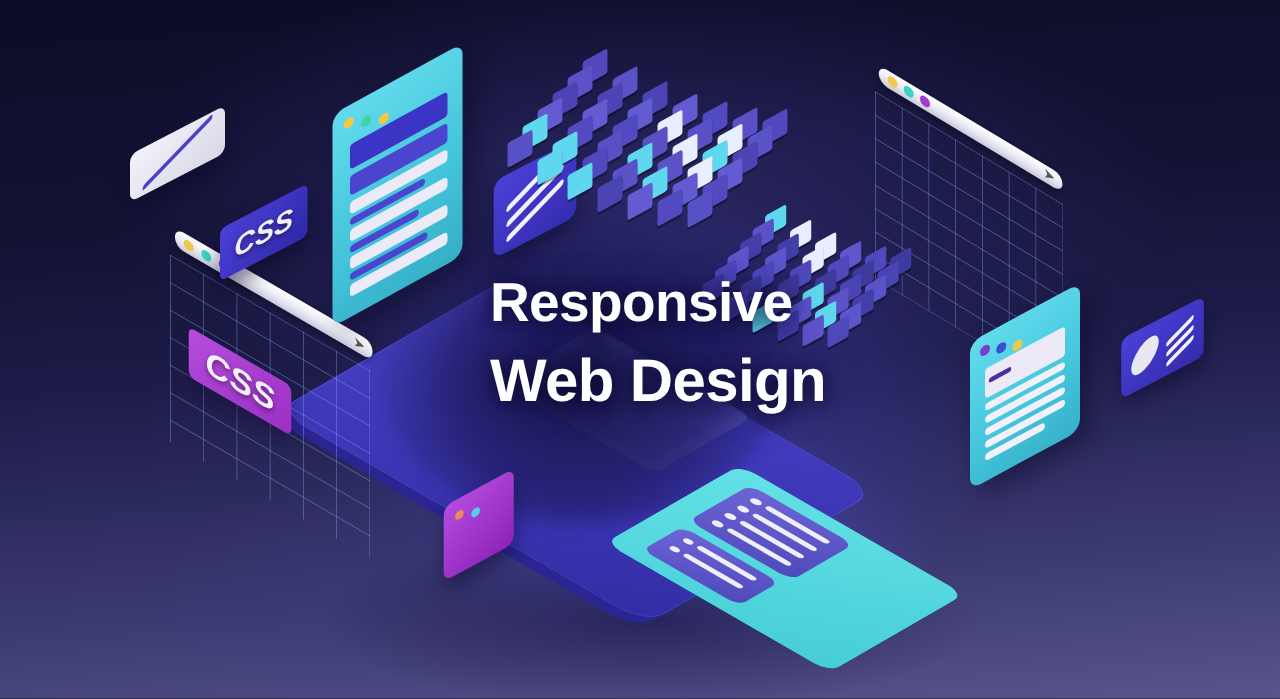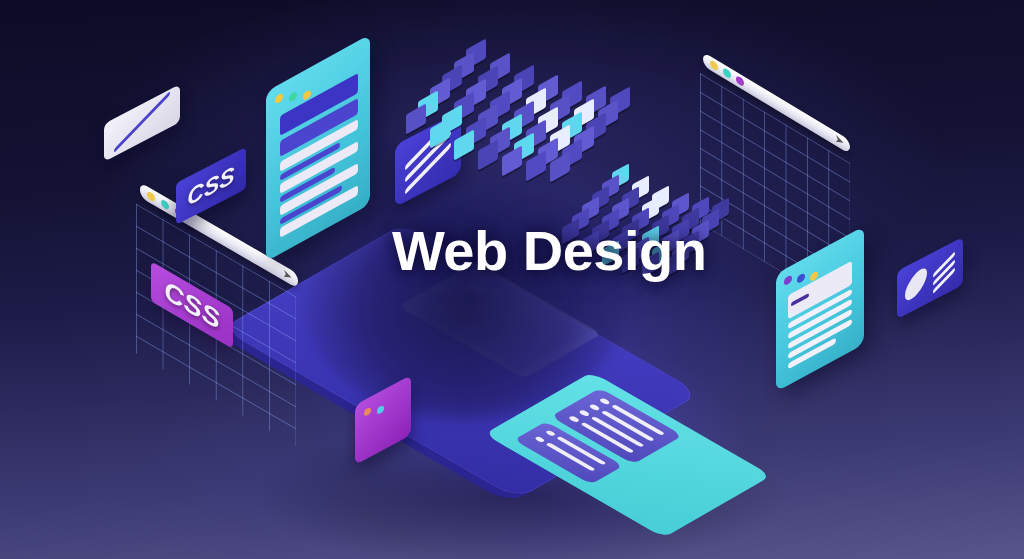--- a/index.html
+++ b/index.html
@@ -81,21 +81,21 @@
   
   #headline{
     position:absolute; left:392px; top:218px; width:420px;
     color:#fff; font-weight:bold; line-height:1.05;
     letter-spacing:-0.5px;
     text-shadow:0 2px 14px rgba(8,6,40,.85), 0 0 30px rgba(10,8,50,.6);
     z-index:60;
   }
   #headline .l1{ font-size:42px; display:block; }
   #headline .l2{ font-size:44px; display:block; margin-top:2px; }
-  #headline .l3{ font-size:56px; display:block; margin-top:4px; }
+  #headline .l3{ font-size:48px; display:block; margin-top:15px; }
 
   .cssbadge{
     position:absolute; border-radius:5px;
     display:flex; align-items:center; justify-content:center;
     color:#f2f0fb; font-weight:bold; font-style:italic;
     text-shadow:0 2px 4px rgba(0,0,0,.45);
   }
   .cursor{ position:absolute; color:#555; font-size:11px; }
 </style>
 </head>
@@ -327,16 +327,17 @@
            background:linear-gradient(135deg,#6d66d6,#4f48bb);">
         <div style="position:absolute; left:10px; top:11px; width:8px; height:8px; border-radius:50%; background:#f0eefb;"></div>
         <div style="position:absolute; left:22px; top:11px; width:52px; height:7px; border-radius:4px; background:#f0eefb;"></div>
         <div style="position:absolute; left:10px; top:31px; width:8px; height:8px; border-radius:50%; background:#f0eefb;"></div>
         <div style="position:absolute; left:22px; top:31px; width:52px; height:7px; border-radius:4px; background:#f0eefb;"></div>
       </div>
     </div>
   </div>
 
   <div id="headline">
+    <span class="l2">Responsive</span>
     <span class="l3">Web Design</span>
   </div>
 
 </div>
 
 </body></html>

